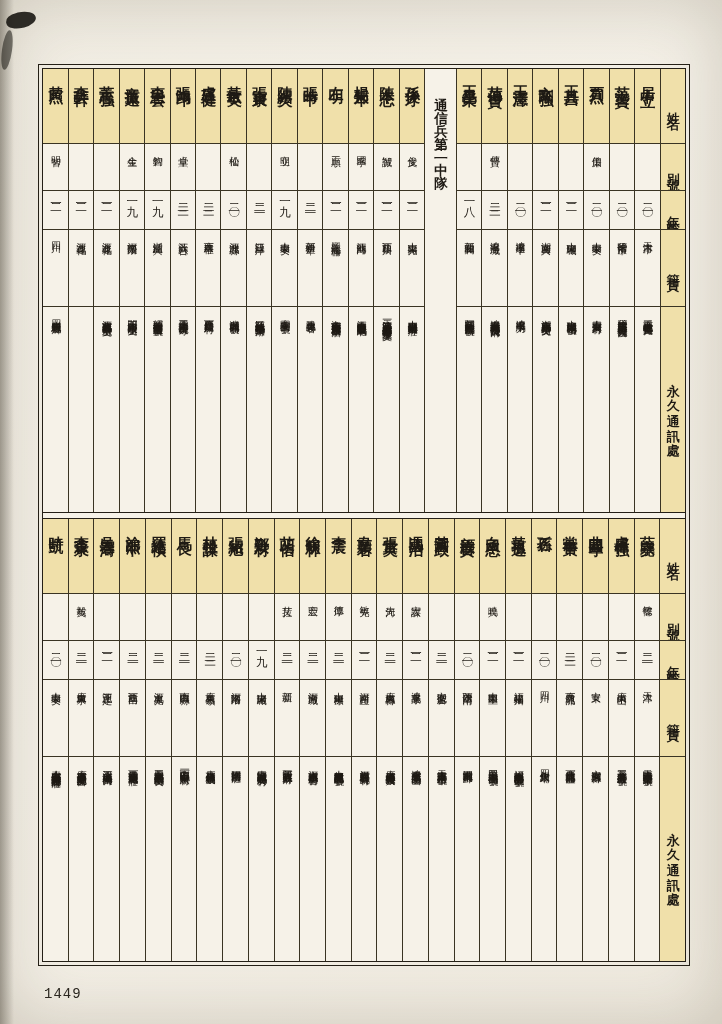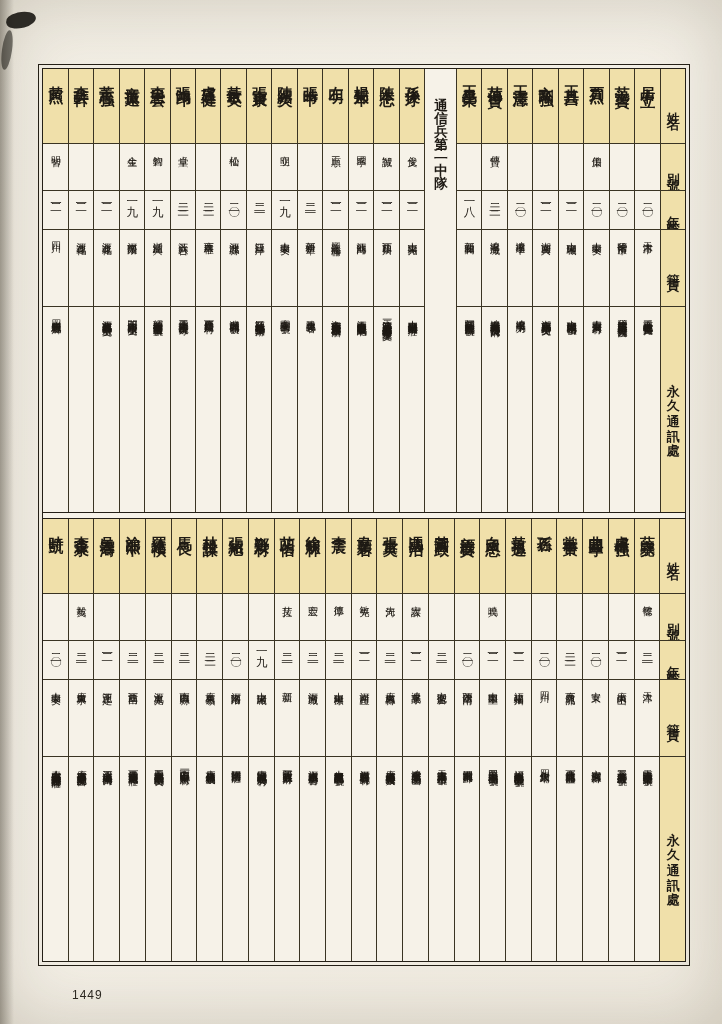--- a/index.html
+++ b/index.html
@@ -116,25 +116,24 @@
   }
   .unit-text {
     font-size: 13.5px;
     font-weight: bold;
     letter-spacing: 13px;
     padding-top: 18px;
   }
   .page-number {
     position: absolute;
     left: 44px; bottom: 22px;
-    font-family: Liberation Sans, sans-serif;
-    font-size: 12px;
+    font-family: Liberation Mono, monospace;
+    font-size: 14px;
     color: #2b2720;
     letter-spacing: 1px;
-    margin-left: 28px;
   }
 </style>
 </head>
 <body>
 
 <div class="page">
   <div class="edge-shadow"></div>
   <div class="corner-mark"></div>
   <div class="corner-mark2"></div>
 

